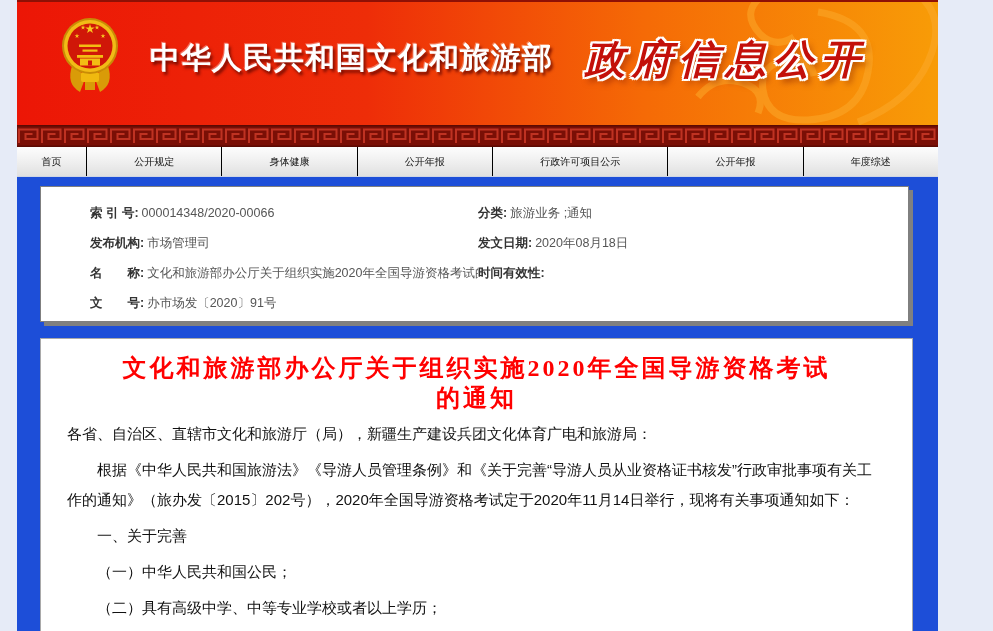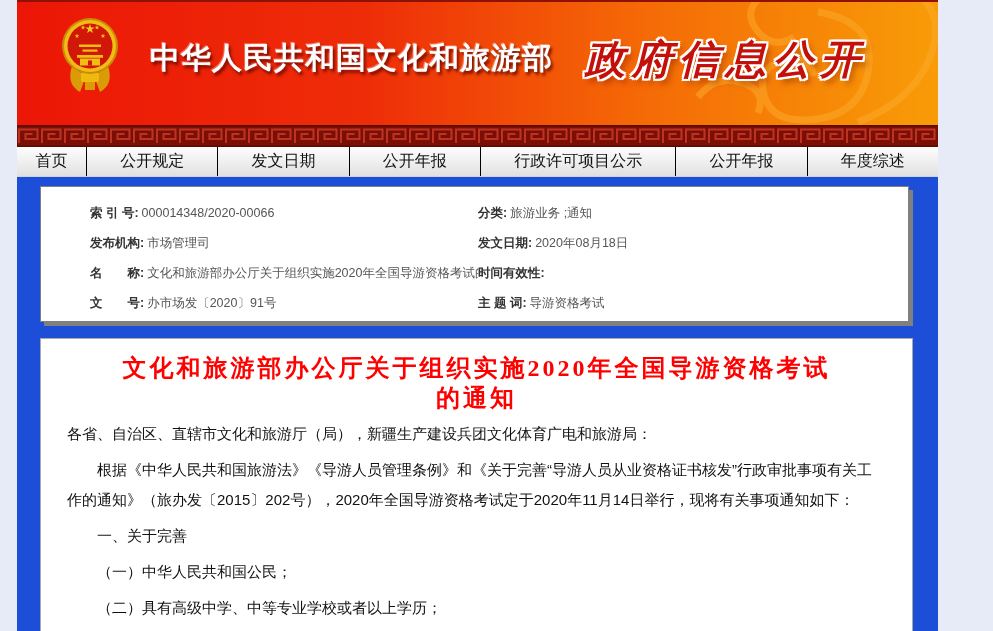--- a/index.html
+++ b/index.html
@@ -37,21 +37,21 @@
   .meander{width:921px;height:22px;display:block;}
   
   .nav{
     width:921px;height:30px;display:flex;
     background:linear-gradient(#fdfdfd,#eeeeee 55%,#e0e0e0);
     border-bottom:1px solid #cfd6e4;
     box-sizing:border-box;
   }
   .nav-item{
     flex:1 1 auto;display:flex;align-items:center;justify-content:center;
-    font-size:16px;color:#111;text-decoration:none;cursor:pointer;
+    font-size:10px;color:#111;text-decoration:none;cursor:pointer;
     border-right:1px solid #000;box-sizing:border-box;white-space:nowrap;text-align:center;
   }
   .nav-item:first-child{flex:0 0 70px;}
   .nav-item:last-child{border-right:none;}
   
   .meta-card{
     position:absolute;left:23px;top:186px;width:869px;height:136px;
     background:#fff;border:1px solid #7f7f7f;
     box-shadow:4px 4px 0 #808080;
     box-sizing:border-box;
@@ -137,21 +137,21 @@
       </pattern>
     </defs>
     <rect width="921" height="22" fill="url(#mk)"></rect>
     <rect width="921" height="1.5" fill="#5c0a03"></rect>
     <rect y="20.5" width="921" height="1.5" fill="#5c0a03"></rect>
   </svg>
 
   <div class="nav">
     <a class="nav-item">首页</a>
     <a class="nav-item">公开规定</a>
-    <a class="nav-item">发文日期</a>
+    <a class="nav-item">身体健康</a>
     <a class="nav-item">公开年报</a>
     <a class="nav-item">行政许可项目公示</a>
     <a class="nav-item">公开年报</a>
     <a class="nav-item">年度综述</a>
   </div>
 
   <div class="meta-card">
     <div class="meta-grid">
       <div class="meta-cell">
         <span class="meta-label">索 引 号:</span><span class="meta-value">000014348/2020-00066</span>
@@ -167,23 +167,20 @@
       </div>
       <div class="meta-cell">
         <span class="meta-label">名　　称:</span><span class="meta-value">文化和旅游部办公厅关于组织实施2020年全国导游资格考试的通知</span>
       </div>
       <div class="meta-cell">
         <span class="meta-label">时间有效性:</span><span class="meta-value"></span>
       </div>
       <div class="meta-cell">
         <span class="meta-label">文　　号:</span><span class="meta-value">办市场发〔2020〕91号</span>
       </div>
-      <div class="meta-cell">
-        <span class="meta-label">主 题 词:</span><span class="meta-value">导游资格考试</span>
-      </div>
     </div>
   </div>
 
   <div class="article-card">
     <div class="article-title">文化和旅游部办公厅关于组织实施2020年全国导游资格考试的通知</div>
     <p class="para">各省、自治区、直辖市文化和旅游厅（局），新疆生产建设兵团文化体育广电和旅游局：</p>
     <p class="para indent">根据《中华人民共和国旅游法》《导游人员管理条例》和《关于完善“导游人员从业资格证书核发”行政审批事项有关工作的通知》（旅办发〔2015〕202号），2020年全国导游资格考试定于2020年11月14日举行，现将有关事项通知如下：</p>
     <p class="para indent">一、关于完善</p>
     <p class="para indent">（一）中华人民共和国公民；</p>
     <p class="para indent">（二）具有高级中学、中等专业学校或者以上学历；</p>

